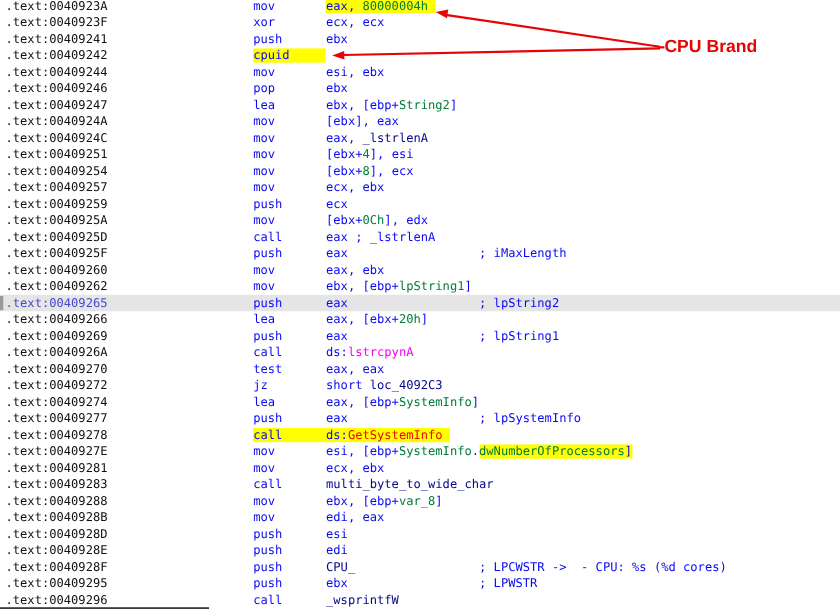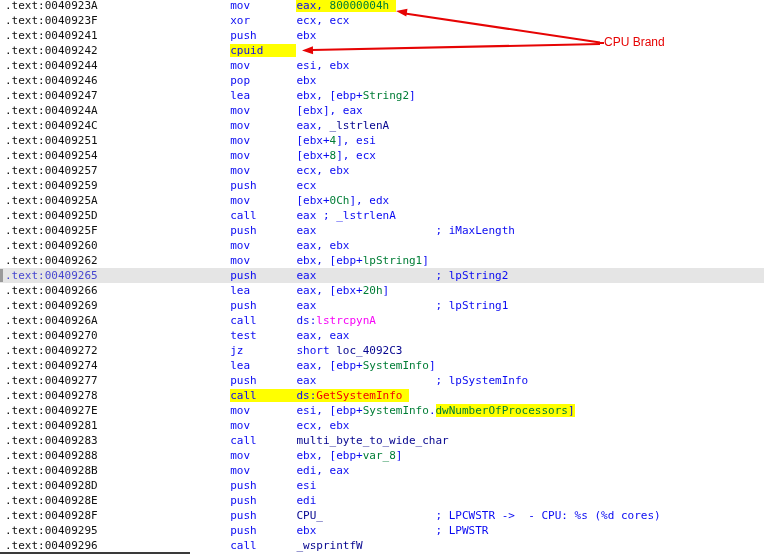--- a/index.html
+++ b/index.html
@@ -4,21 +4,21 @@
 <style>
   html,body{margin:0;padding:0;background:#fff;}
   .page{position:relative;width:764px;height:554px;background:#ffffff;overflow:hidden;
         font-family:"DejaVu Sans Mono","Liberation Mono",monospace;font-size:11px;line-height:15px;}
   .listing{position:absolute;top:-2px;left:0;width:764px;white-space:pre;}
   .row{height:15px;padding-left:5px;box-sizing:border-box;width:764px;}
   .row.sel{background:#e5e5e5;}
   .hl{background:#ffff00;}
   .arrows{position:absolute;top:0;left:0;pointer-events:none;}
   .cpu-brand{position:absolute;left:604px;top:36px;color:#e60404;
-             font-family:"Liberation Sans",sans-serif;font-size:12px;font-weight:normal;line-height:13px;}
+             font-family:"Liberation Sans",sans-serif;font-size:16px;font-weight:bold;line-height:13px;}
   .sel-tick{position:absolute;left:0;top:269px;width:3px;height:13px;background:#9a9a9a;}
   .bottom-edge{position:absolute;left:0;top:552px;width:190px;height:2px;background:#3a3a3a;}
 </style>
 </head>
 <body>
 
 <div class="page">
 
   <div class="listing"><div class="row"><span style="color: rgb(16, 16, 16);">.text:0040923A                    </span><span style="color: rgb(10, 10, 242);">mov       </span><span class="hl" style="color: rgb(10, 10, 242); background: rgb(255, 255, 0);">eax, </span><span class="hl" style="color: rgb(0, 125, 54); background: rgb(255, 255, 0);">80000004h </span></div><div class="row"><span style="color: rgb(16, 16, 16);">.text:0040923F                    </span><span style="color: rgb(10, 10, 242);">xor       </span><span style="color: rgb(10, 10, 242);">ecx, ecx</span></div><div class="row"><span style="color: rgb(16, 16, 16);">.text:00409241                    </span><span style="color: rgb(10, 10, 242);">push      </span><span style="color: rgb(10, 10, 242);">ebx</span></div><div class="row"><span style="color: rgb(16, 16, 16);">.text:00409242                    </span><span class="hl" style="color: rgb(10, 10, 242); background: rgb(255, 255, 0);">cpuid     </span></div><div class="row"><span style="color: rgb(16, 16, 16);">.text:00409244                    </span><span style="color: rgb(10, 10, 242);">mov       </span><span style="color: rgb(10, 10, 242);">esi, ebx</span></div><div class="row"><span style="color: rgb(16, 16, 16);">.text:00409246                    </span><span style="color: rgb(10, 10, 242);">pop       </span><span style="color: rgb(10, 10, 242);">ebx</span></div><div class="row"><span style="color: rgb(16, 16, 16);">.text:00409247                    </span><span style="color: rgb(10, 10, 242);">lea       </span><span style="color: rgb(10, 10, 242);">ebx, [ebp+</span><span style="color: rgb(0, 125, 54);">String2</span><span style="color: rgb(10, 10, 242);">]</span></div><div class="row"><span style="color: rgb(16, 16, 16);">.text:0040924A                    </span><span style="color: rgb(10, 10, 242);">mov       </span><span style="color: rgb(10, 10, 242);">[ebx], eax</span></div><div class="row"><span style="color: rgb(16, 16, 16);">.text:0040924C                    </span><span style="color: rgb(10, 10, 242);">mov       </span><span style="color: rgb(10, 10, 242);">eax, </span><span style="color: rgb(5, 5, 143);">_lstrlenA</span></div><div class="row"><span style="color: rgb(16, 16, 16);">.text:00409251                    </span><span style="color: rgb(10, 10, 242);">mov       </span><span style="color: rgb(10, 10, 242);">[ebx+</span><span style="color: rgb(0, 125, 54);">4</span><span style="color: rgb(10, 10, 242);">], esi</span></div><div class="row"><span style="color: rgb(16, 16, 16);">.text:00409254                    </span><span style="color: rgb(10, 10, 242);">mov       </span><span style="color: rgb(10, 10, 242);">[ebx+</span><span style="color: rgb(0, 125, 54);">8</span><span style="color: rgb(10, 10, 242);">], ecx</span></div><div class="row"><span style="color: rgb(16, 16, 16);">.text:00409257                    </span><span style="color: rgb(10, 10, 242);">mov       </span><span style="color: rgb(10, 10, 242);">ecx, ebx</span></div><div class="row"><span style="color: rgb(16, 16, 16);">.text:00409259                    </span><span style="color: rgb(10, 10, 242);">push      </span><span style="color: rgb(10, 10, 242);">ecx</span></div><div class="row"><span style="color: rgb(16, 16, 16);">.text:0040925A                    </span><span style="color: rgb(10, 10, 242);">mov       </span><span style="color: rgb(10, 10, 242);">[ebx+</span><span style="color: rgb(0, 125, 54);">0Ch</span><span style="color: rgb(10, 10, 242);">], edx</span></div><div class="row"><span style="color: rgb(16, 16, 16);">.text:0040925D                    </span><span style="color: rgb(10, 10, 242);">call      </span><span style="color: rgb(10, 10, 242);">eax </span><span style="color: rgb(10, 10, 242);">; _lstrlenA</span></div><div class="row"><span style="color: rgb(16, 16, 16);">.text:0040925F                    </span><span style="color: rgb(10, 10, 242);">push      </span><span style="color: rgb(10, 10, 242);">eax                  </span><span style="color: rgb(10, 10, 242);">; iMaxLength</span></div><div class="row"><span style="color: rgb(16, 16, 16);">.text:00409260                    </span><span style="color: rgb(10, 10, 242);">mov       </span><span style="color: rgb(10, 10, 242);">eax, ebx</span></div><div class="row"><span style="color: rgb(16, 16, 16);">.text:00409262                    </span><span style="color: rgb(10, 10, 242);">mov       </span><span style="color: rgb(10, 10, 242);">ebx, [ebp+</span><span style="color: rgb(0, 125, 54);">lpString1</span><span style="color: rgb(10, 10, 242);">]</span></div><div class="row sel"><span style="color: rgb(71, 71, 207);">.text:00409265                    </span><span style="color: rgb(10, 10, 242);">push      </span><span style="color: rgb(10, 10, 242);">eax                  </span><span style="color: rgb(10, 10, 242);">; lpString2</span></div><div class="row"><span style="color: rgb(16, 16, 16);">.text:00409266                    </span><span style="color: rgb(10, 10, 242);">lea       </span><span style="color: rgb(10, 10, 242);">eax, [ebx+</span><span style="color: rgb(0, 125, 54);">20h</span><span style="color: rgb(10, 10, 242);">]</span></div><div class="row"><span style="color: rgb(16, 16, 16);">.text:00409269                    </span><span style="color: rgb(10, 10, 242);">push      </span><span style="color: rgb(10, 10, 242);">eax                  </span><span style="color: rgb(10, 10, 242);">; lpString1</span></div><div class="row"><span style="color: rgb(16, 16, 16);">.text:0040926A                    </span><span style="color: rgb(10, 10, 242);">call      </span><span style="color: rgb(10, 10, 242);">ds:</span><span style="color: rgb(247, 3, 247);">lstrcpynA</span></div><div class="row"><span style="color: rgb(16, 16, 16);">.text:00409270                    </span><span style="color: rgb(10, 10, 242);">test      </span><span style="color: rgb(10, 10, 242);">eax, eax</span></div><div class="row"><span style="color: rgb(16, 16, 16);">.text:00409272                    </span><span style="color: rgb(10, 10, 242);">jz        </span><span style="color: rgb(10, 10, 242);">short </span><span style="color: rgb(5, 5, 143);">loc_4092C3</span></div><div class="row"><span style="color: rgb(16, 16, 16);">.text:00409274                    </span><span style="color: rgb(10, 10, 242);">lea       </span><span style="color: rgb(10, 10, 242);">eax, [ebp+</span><span style="color: rgb(0, 125, 54);">SystemInfo</span><span style="color: rgb(10, 10, 242);">]</span></div><div class="row"><span style="color: rgb(16, 16, 16);">.text:00409277                    </span><span style="color: rgb(10, 10, 242);">push      </span><span style="color: rgb(10, 10, 242);">eax                  </span><span style="color: rgb(10, 10, 242);">; lpSystemInfo</span></div><div class="row"><span style="color: rgb(16, 16, 16);">.text:00409278                    </span><span class="hl" style="color: rgb(10, 10, 242); background: rgb(255, 255, 0);">call      </span><span class="hl" style="color: rgb(10, 10, 242); background: rgb(255, 255, 0);">ds:</span><span class="hl" style="color: rgb(240, 5, 5); background: rgb(255, 255, 0);">GetSystemInfo </span></div><div class="row"><span style="color: rgb(16, 16, 16);">.text:0040927E                    </span><span style="color: rgb(10, 10, 242);">mov       </span><span style="color: rgb(10, 10, 242);">esi, [ebp+</span><span style="color: rgb(0, 125, 54);">SystemInfo</span><span style="color: rgb(10, 10, 242);">.</span><span class="hl" style="color: rgb(0, 125, 54); background: rgb(255, 255, 0);">dwNumberOfProcessors</span><span class="hl" style="color: rgb(10, 10, 242); background: rgb(255, 255, 0);">]</span></div><div class="row"><span style="color: rgb(16, 16, 16);">.text:00409281                    </span><span style="color: rgb(10, 10, 242);">mov       </span><span style="color: rgb(10, 10, 242);">ecx, ebx</span></div><div class="row"><span style="color: rgb(16, 16, 16);">.text:00409283                    </span><span style="color: rgb(10, 10, 242);">call      </span><span style="color: rgb(5, 5, 143);">multi_byte_to_wide_char</span></div><div class="row"><span style="color: rgb(16, 16, 16);">.text:00409288                    </span><span style="color: rgb(10, 10, 242);">mov       </span><span style="color: rgb(10, 10, 242);">ebx, [ebp+</span><span style="color: rgb(0, 125, 54);">var_8</span><span style="color: rgb(10, 10, 242);">]</span></div><div class="row"><span style="color: rgb(16, 16, 16);">.text:0040928B                    </span><span style="color: rgb(10, 10, 242);">mov       </span><span style="color: rgb(10, 10, 242);">edi, eax</span></div><div class="row"><span style="color: rgb(16, 16, 16);">.text:0040928D                    </span><span style="color: rgb(10, 10, 242);">push      </span><span style="color: rgb(10, 10, 242);">esi</span></div><div class="row"><span style="color: rgb(16, 16, 16);">.text:0040928E                    </span><span style="color: rgb(10, 10, 242);">push      </span><span style="color: rgb(10, 10, 242);">edi</span></div><div class="row"><span style="color: rgb(16, 16, 16);">.text:0040928F                    </span><span style="color: rgb(10, 10, 242);">push      </span><span style="color: rgb(5, 5, 143);">CPU_</span><span style="color: rgb(10, 10, 242);">                 </span><span style="color: rgb(10, 10, 242);">; LPCWSTR -&gt;  - CPU: %s (%d cores)</span></div><div class="row"><span style="color: rgb(16, 16, 16);">.text:00409295                    </span><span style="color: rgb(10, 10, 242);">push      </span><span style="color: rgb(10, 10, 242);">ebx                  </span><span style="color: rgb(10, 10, 242);">; LPWSTR</span></div><div class="row"><span style="color: rgb(16, 16, 16);">.text:00409296                    </span><span style="color: rgb(10, 10, 242);">call      </span><span style="color: rgb(5, 5, 143);">_wsprintfW</span></div></div>
 

